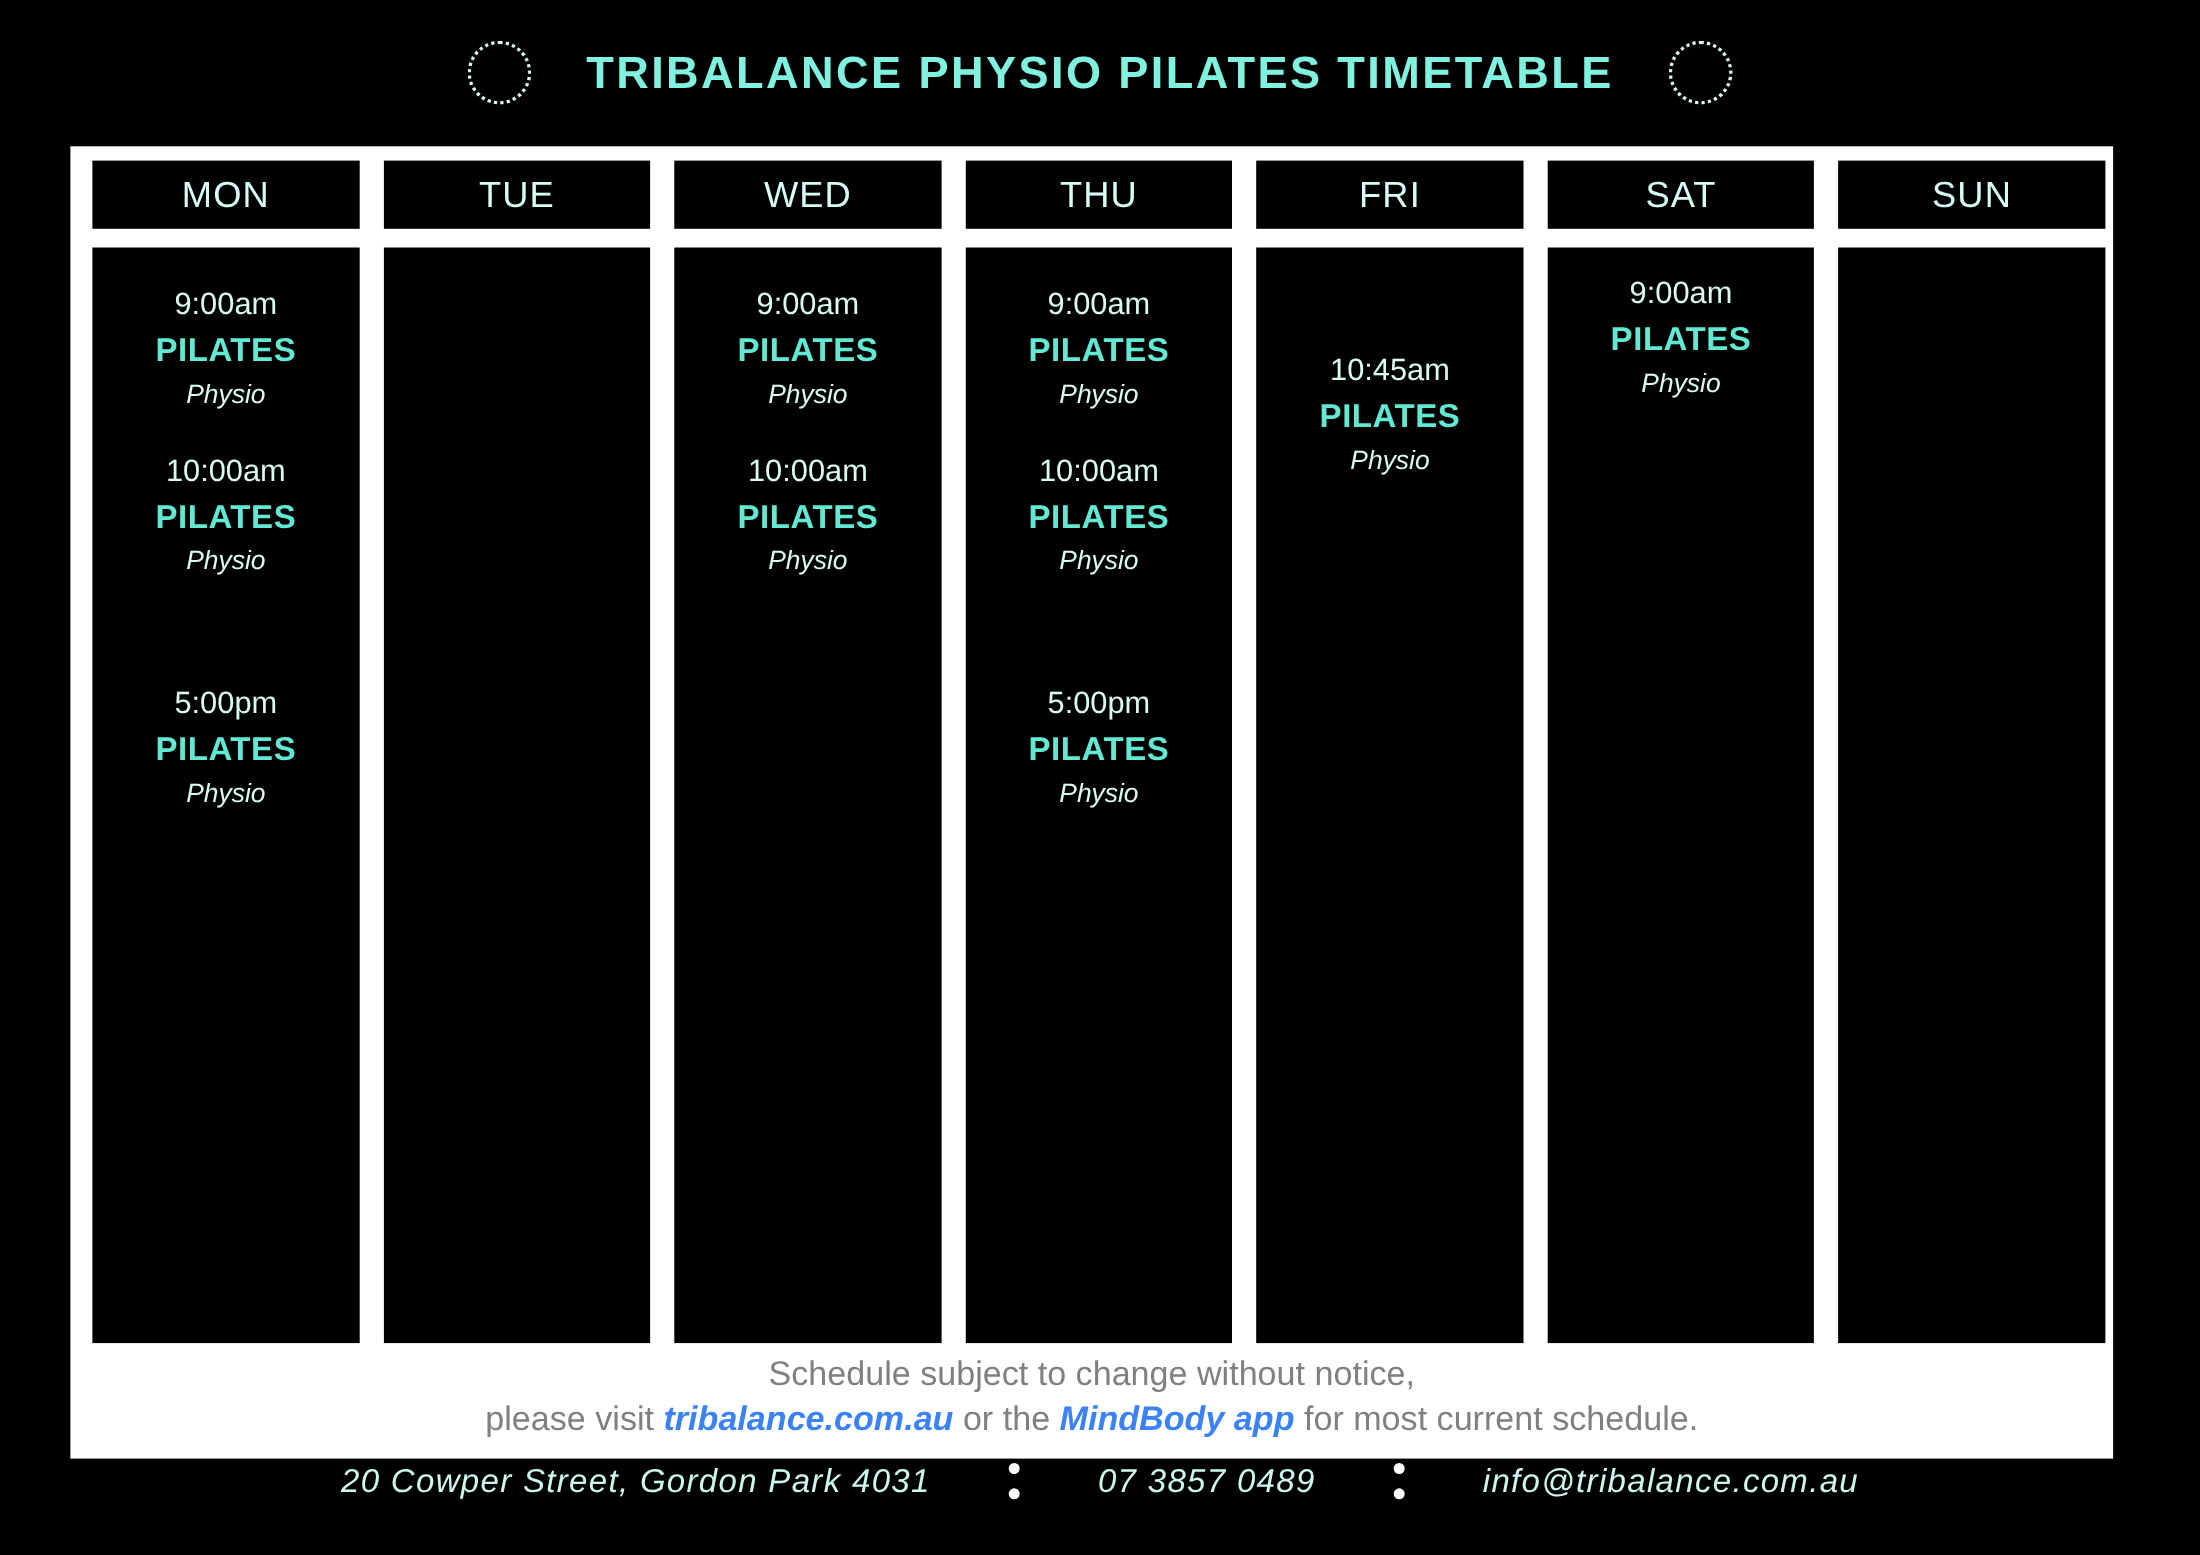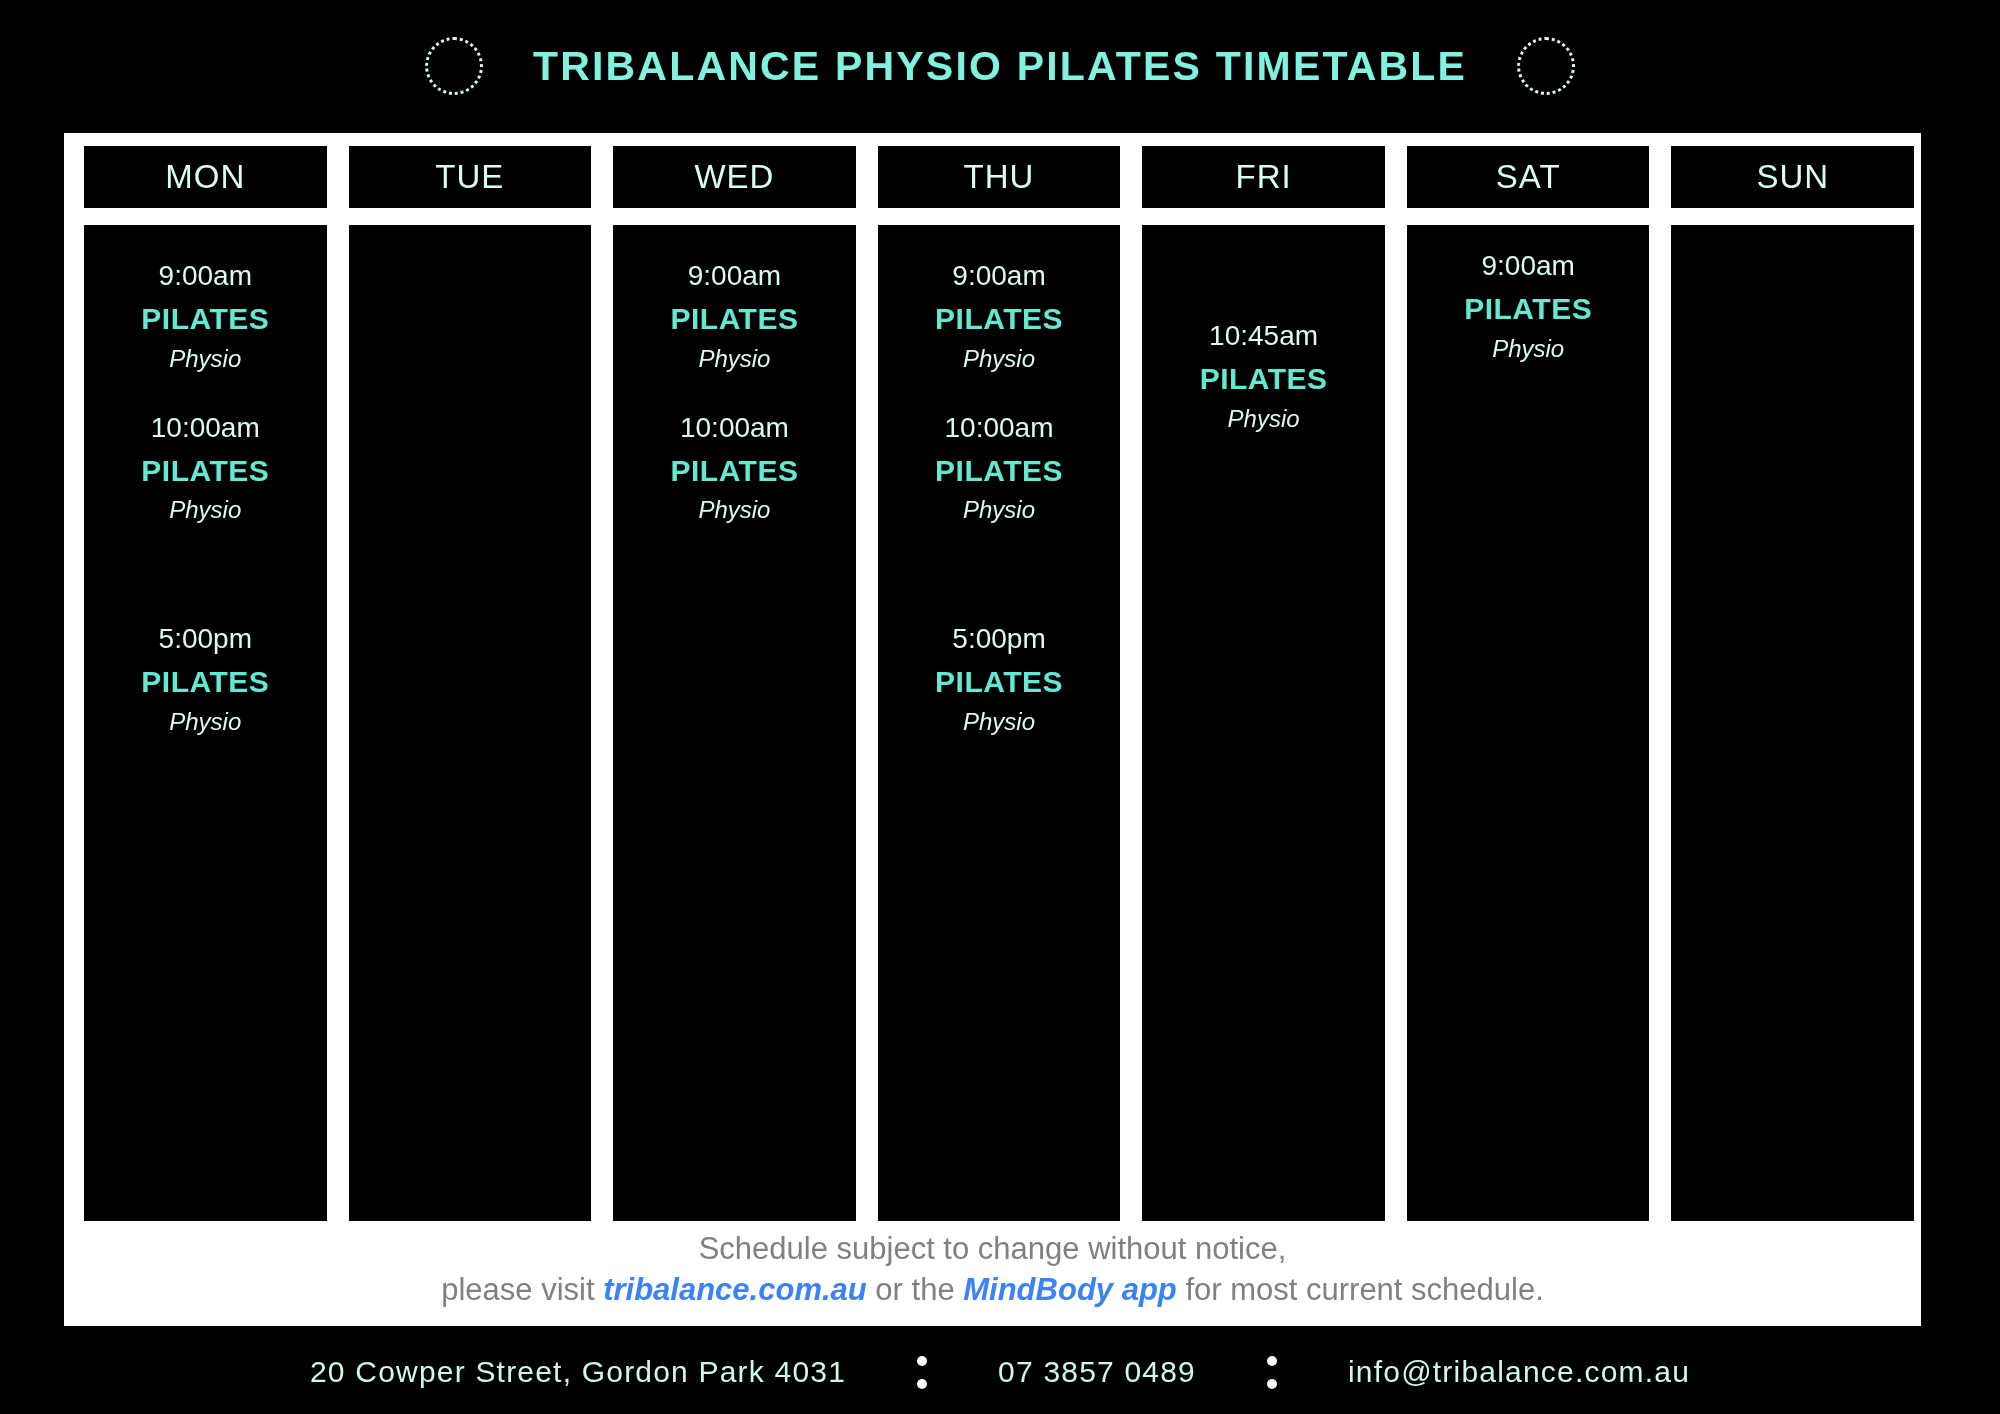--- a/index.html
+++ b/index.html
@@ -130,26 +130,26 @@
   .note b { color: #3b82f6; font-weight: bold; font-style: italic; }
 
   
   .contact {
     position: absolute;
     left: 0;
     top: 1330px;
     width: 2000px;
     height: 84px;
     display: flex;
-    align-items: center;
     justify-content: center;
     gap: 16px;
     color: #cdf8ef;
     font-size: 30px;
     letter-spacing: 1.2px;
+    font-style: italic;
   }
   .contact-item { padding: 0 0; white-space: nowrap; }
   .sep {
     width: 120px;
     display: flex;
     flex-direction: column;
     align-items: center;
     gap: 13px;
   }
   .sep i {

